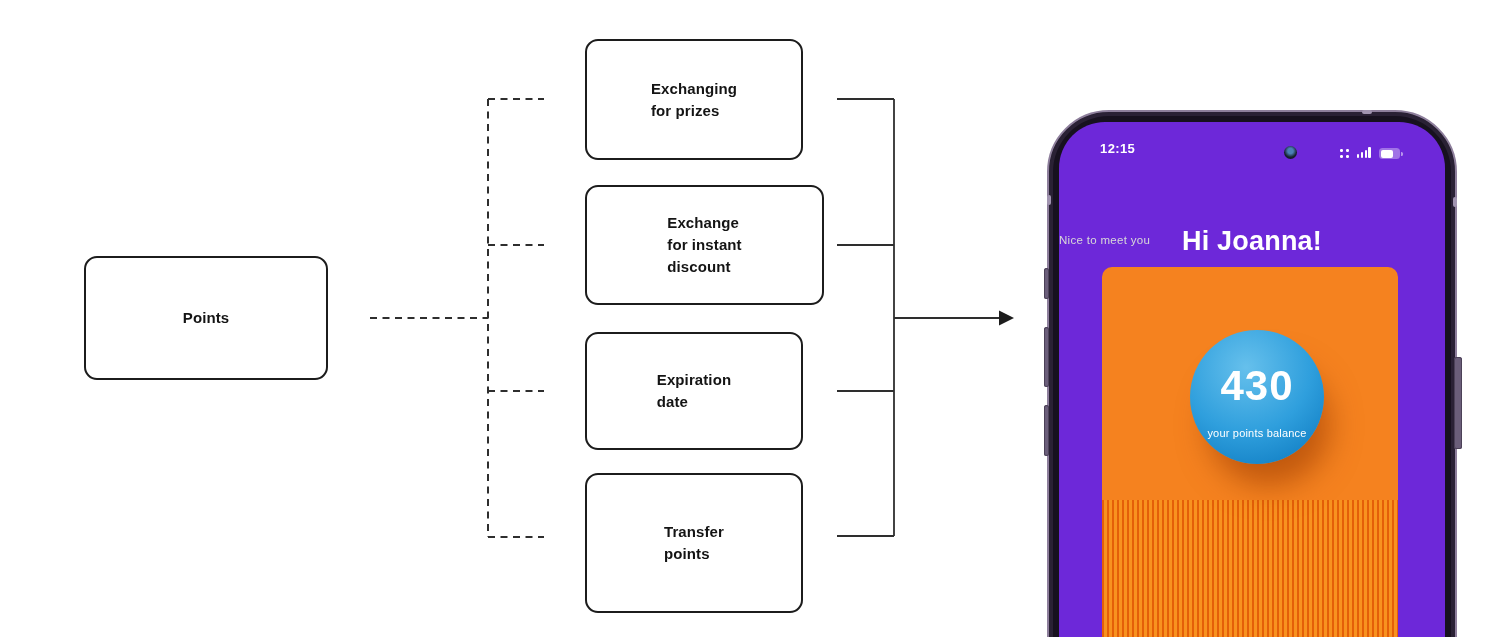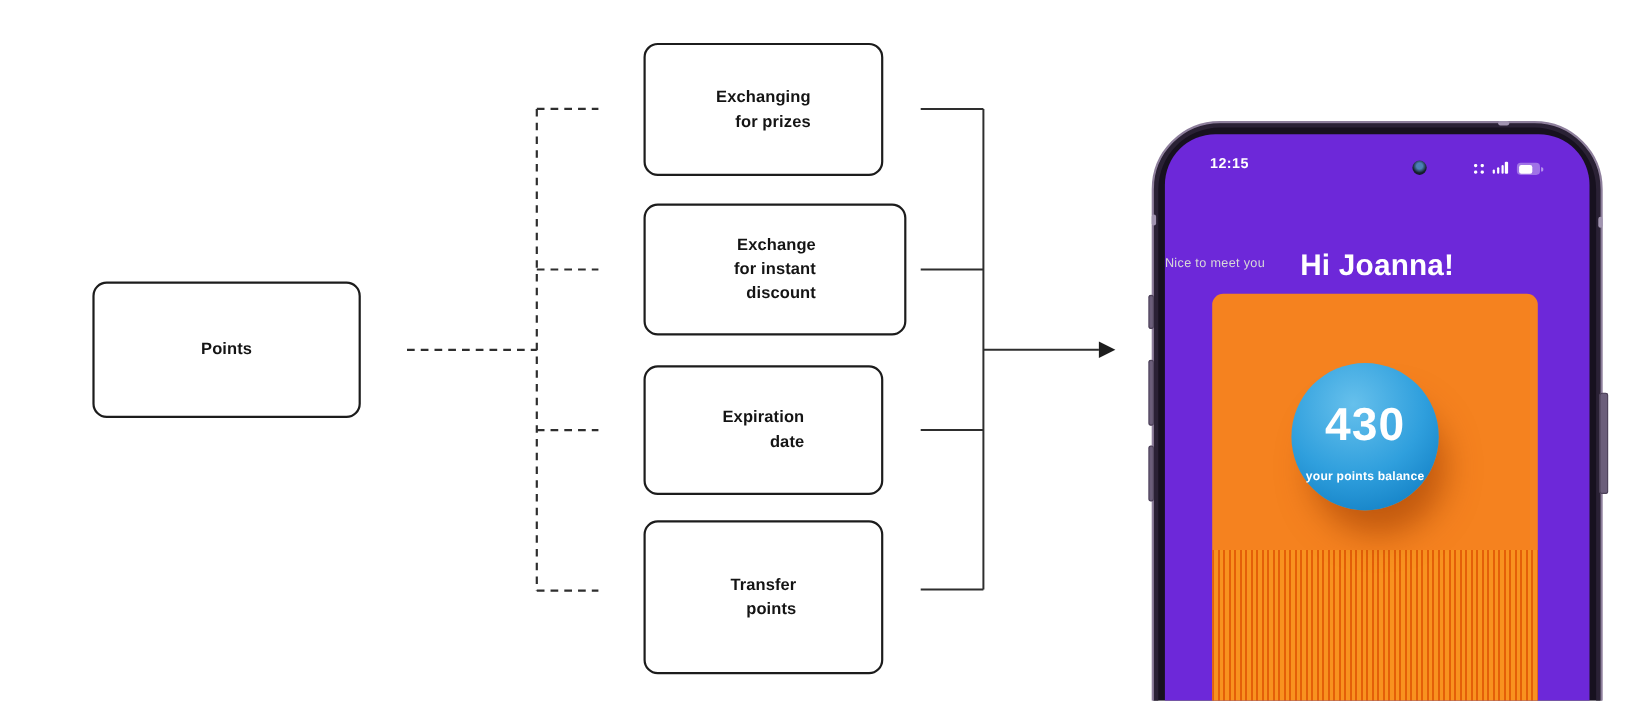--- a/index.html
+++ b/index.html
@@ -10,21 +10,21 @@
     font-family:"Liberation Sans", sans-serif;
   }
   
   #connectors { position:absolute; left:0; top:0; width:1500px; height:637px; }
 
   
   .node {
     position:absolute; background:#ffffff;
     border:2.5px solid #1c1c1c; border-radius:13px;
     display:flex; align-items:center; justify-content:center;
-    text-align:right; font-weight:700; font-size:15px; line-height:1.45;
+    text-align:left; font-weight:700; font-size:15px; line-height:1.45;
     color:#141414; white-space:pre-line; letter-spacing:.1px;
   }
   #node-points  { left:84px;  top:256px; width:244px; height:124px; }
   #node-branch0 { left:585px; top:39px;  width:218px; height:121px; }
   #node-branch1 { left:585px; top:185px; width:239px; height:120px; }
   #node-branch2 { left:585px; top:332px; width:218px; height:118px; }
   #node-branch3 { left:585px; top:473px; width:218px; height:140px; }
 
   
   .phone { position:absolute; left:1040px; top:106px; width:430px; height:531px; }
@@ -83,28 +83,28 @@
   }
   .card {
     position:absolute; left:43px; top:145px; width:296px; height:380px;
     background:#f5821f; border-radius:10px; overflow:hidden;
   }
   .ribs {
     position:absolute; left:0; top:233px; width:100%; height:147px;
     background:repeating-linear-gradient(90deg, #e45f08 0px, #e45f08 2px, #f8921f 2px, #f8921f 5px);
   }
   .sphere {
-    position:absolute; left:72px; top:63px; width:134px; height:134px; border-radius:50%;
+    position:absolute; left:88px; top:63px; width:134px; height:134px; border-radius:50%;
     background:radial-gradient(circle at 42% 28%, #66c0ec 0%, #2f9fdd 52%, #1a88cb 78%, #0f76b6 100%);
     box-shadow: 12px 28px 30px -6px rgba(150,55,0,.55);
     display:flex; flex-direction:column; align-items:center; justify-content:center;
     padding-top:10px; text-align:center;
   }
   .balance { font-size:42px; font-weight:700; color:#ffffff; line-height:1; letter-spacing:1px; }
-  .balance-label { font-size:11px; font-weight:700; color:#ffffff; margin-top:20px; letter-spacing:.2px; }
+  .balance-label { font-size:11px; font-weight:400; color:#ffffff; margin-top:20px; letter-spacing:.2px; }
 </style>
 </head>
 <body>
 
 <div id="canvas">
 
   <svg id="connectors" viewBox="0 0 1500 637" xmlns="http://www.w3.org/2000/svg">
     <g stroke="#2e2e2e" stroke-width="2" fill="none" stroke-dasharray="7 5.5">
       <path d="M370 318 H488"></path>
       <path d="M488 99 V537"></path>

